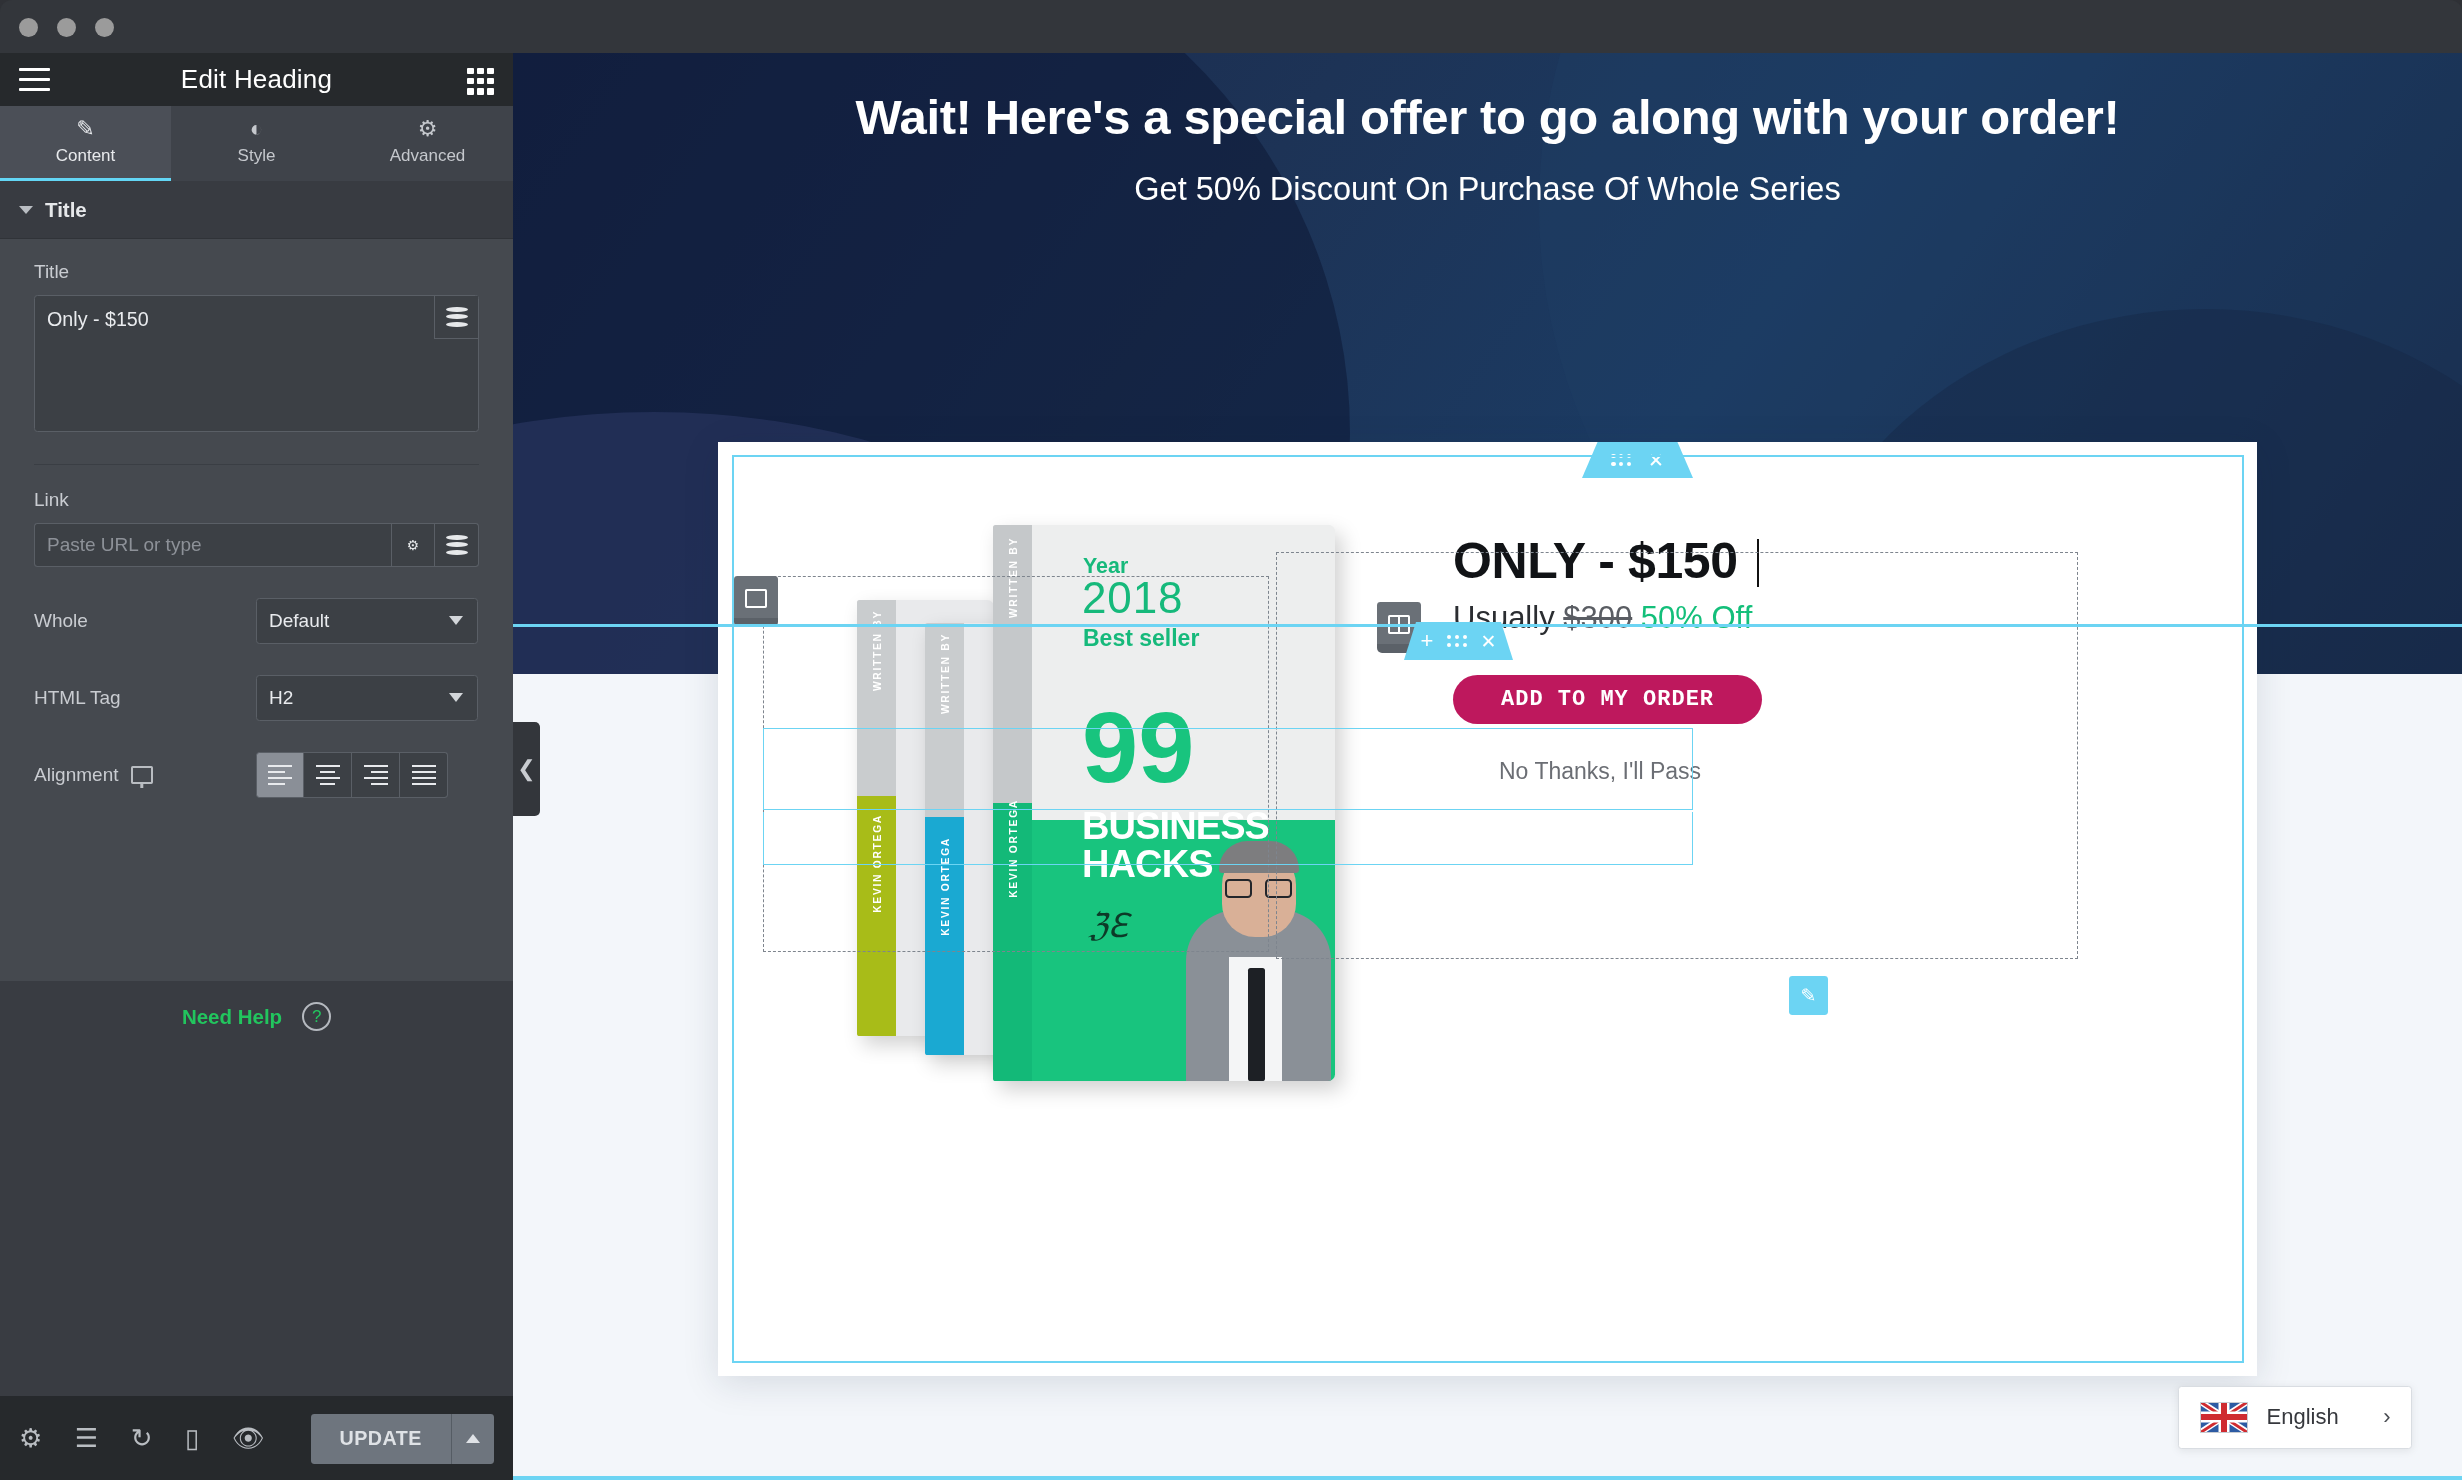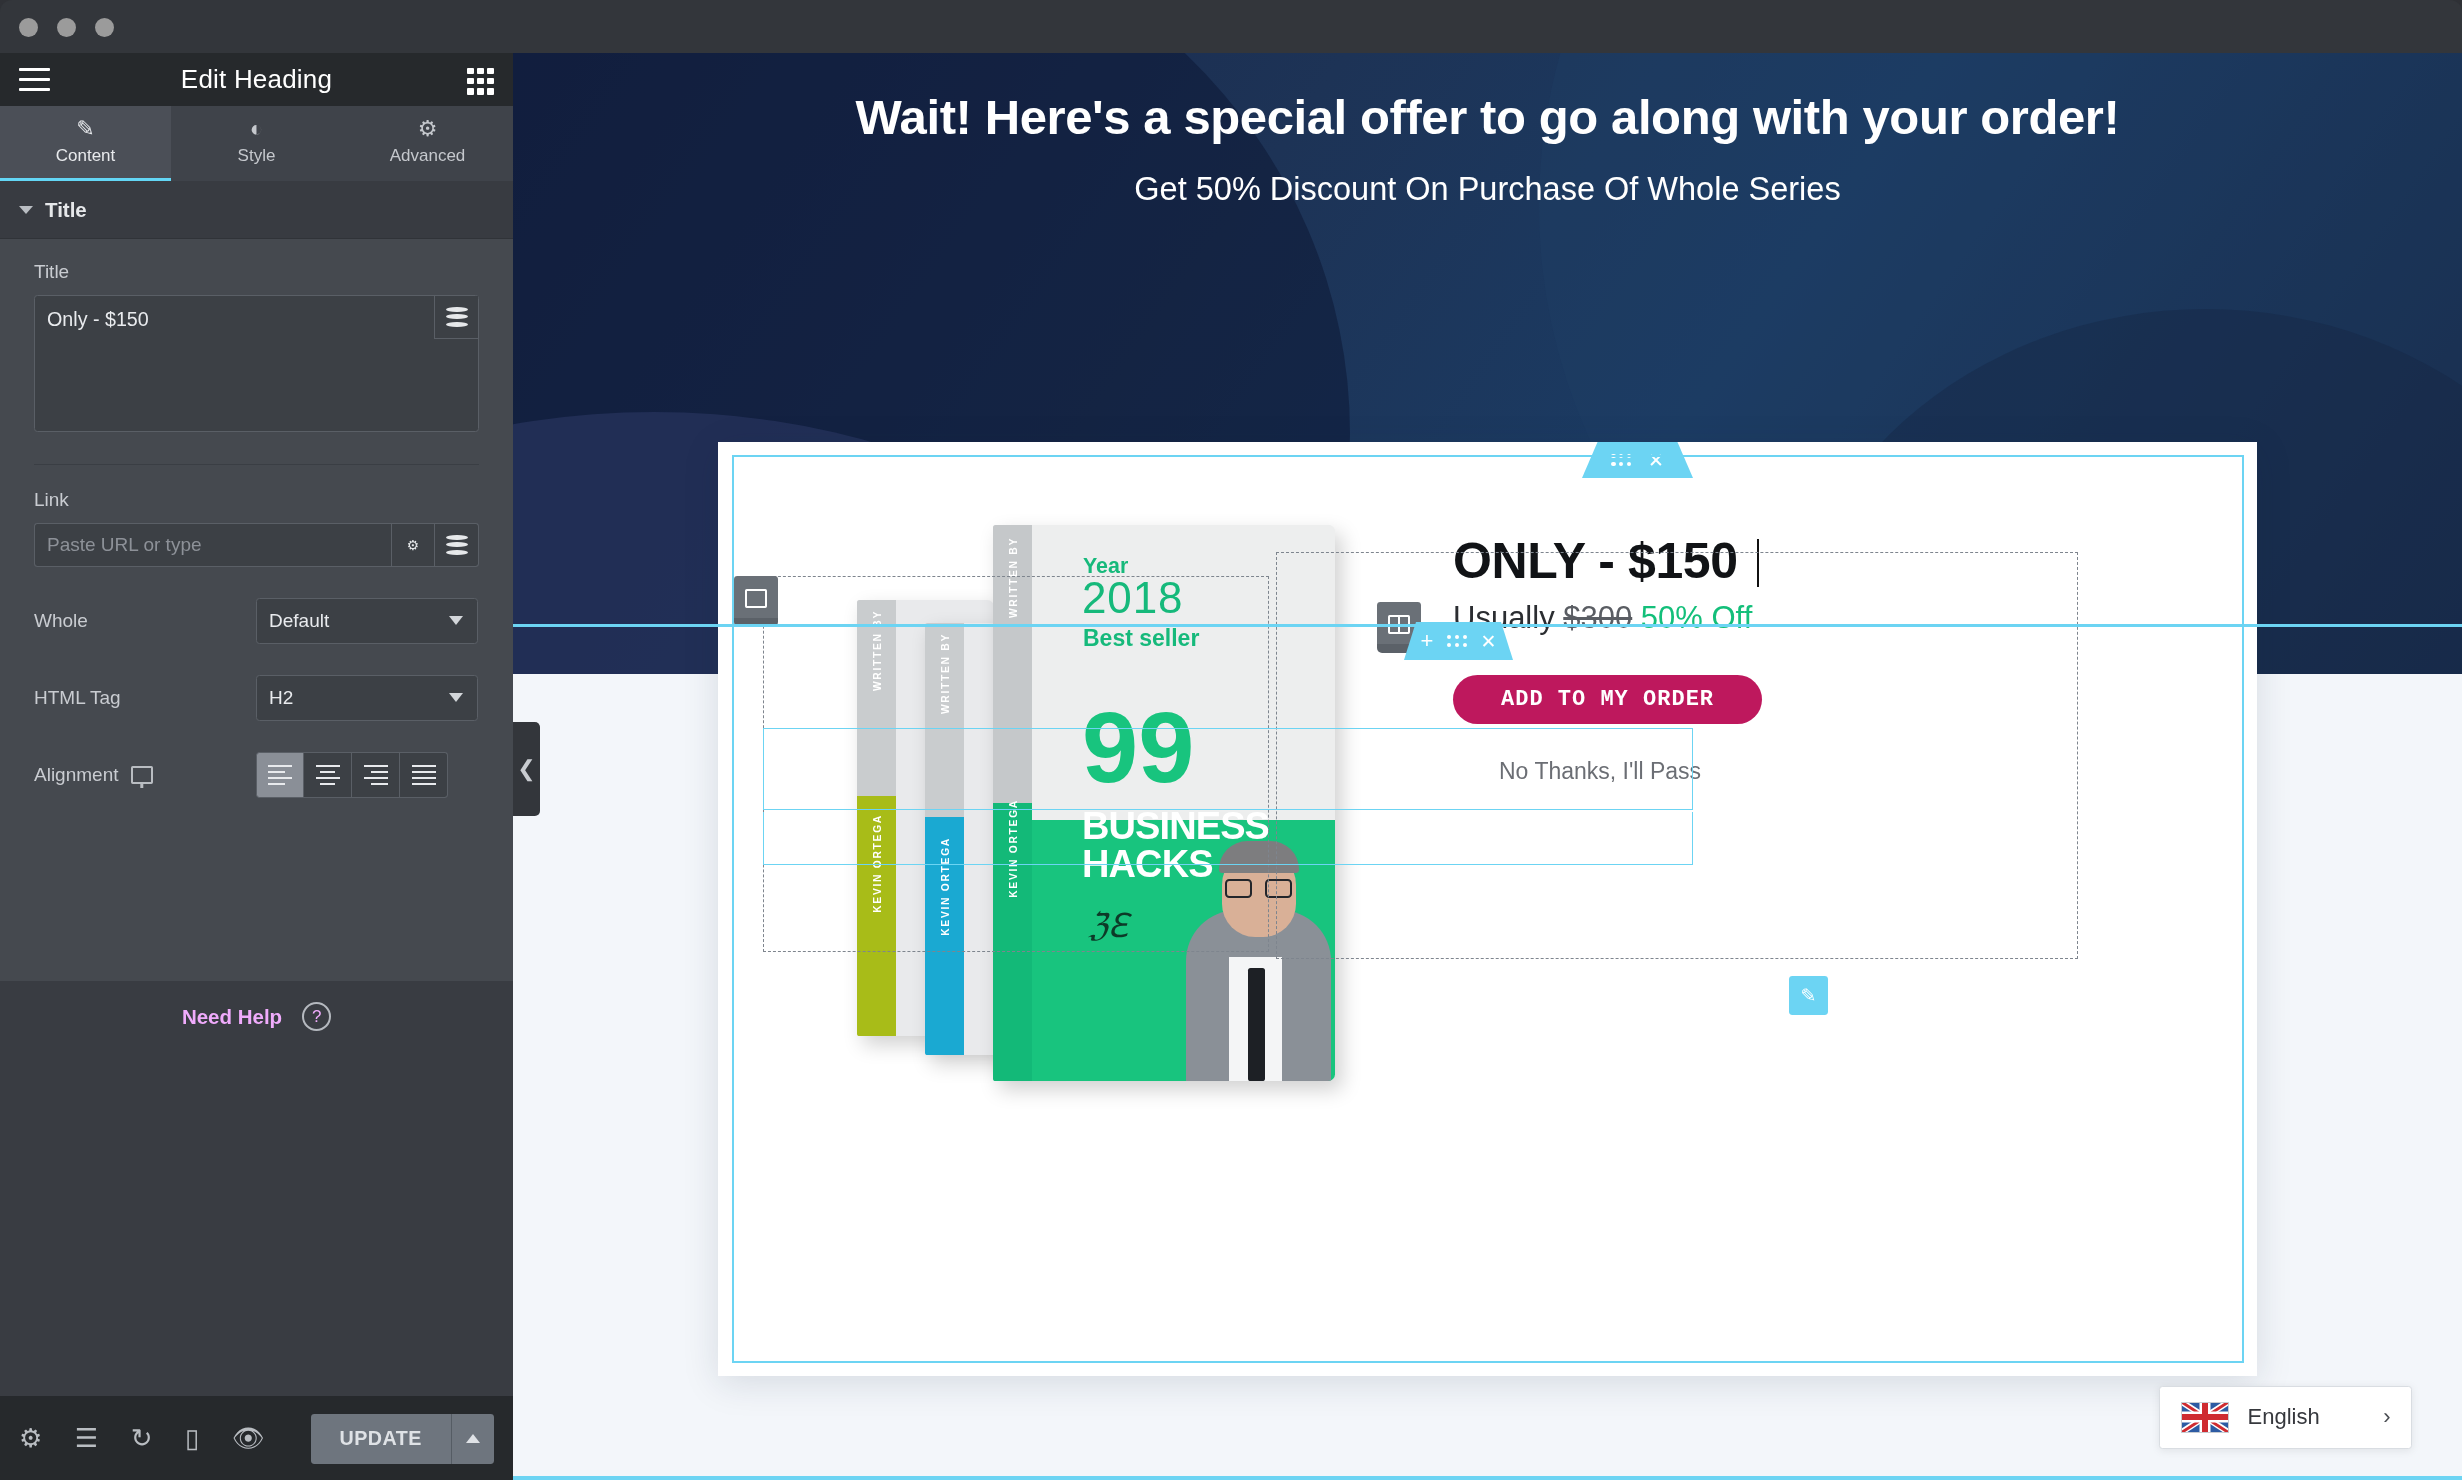--- a/index.html
+++ b/index.html
@@ -111,21 +111,21 @@
   .al i { height: 2.6px; background: #e8eaed; display: block; }
   .al.l i:nth-child(2){ width: 70%; } .al.l i:nth-child(4){ width: 70%; }
   .al.c i:nth-child(2){ width: 60%; margin: 0 auto; } .al.c i:nth-child(4){ width: 60%; margin: 0 auto; }
   .al.r i:nth-child(2){ width: 70%; margin-left: auto; } .al.r i:nth-child(4){ width: 70%; margin-left: auto; }
 
   .monitor-ico { width: 22px; height: 18px; border: 2.6px solid #b9bdc2; border-radius: 1.7px; position: relative; }
   .monitor-ico:after { content:""; position:absolute; left:50%; bottom:-6px; transform:translateX(-50%); width:3.4px; height:4.3px; background:#b9bdc2; }
 
   .panel-empty { background: #393c42; position: absolute; left: 0; top: 928px; width: 513px; height: 449px; }
   .need-help { position: absolute; left: 0; top: 949px; width: 513px; text-align: center;
-    color: #f0abfc; font-size: 20.5px; font-weight: 700; display: flex; align-items: center; justify-content: center; gap: 20px; }
+    color: #22c55e; font-size: 20.5px; font-weight: 700; display: flex; align-items: center; justify-content: center; gap: 20px; }
   .q-circle { width: 29px; height: 29px; border: 2.1px solid #b5b9bf; border-radius: 50%;
     display: flex; align-items: center; justify-content: center; font-size: 17px; font-weight: 400; cursor: pointer; }
 
   .panel-footer {
     position: absolute; left: 0; bottom: 0; width: 513px; height: 85px; background: #26292c;
     display: flex; align-items: center; padding: 0 19px; gap: 32.5px;
   }
   .fb { color: #b9bdc2; font-size: 26px; cursor: pointer; display: flex; align-items: center; }
   .update-wrap { margin-left: auto; display: flex; height: 50px; }
   .update-btn {
@@ -261,21 +261,21 @@
   .nothanks { color: #6b6e74; font-size: 23px; margin-top: 34px; margin-left: 46px; cursor: pointer; }
 
   .dashed-box { position: absolute; border: 1.7px dashed #7e858e; pointer-events: none; z-index: 20; }
   .sel-box { position: absolute; border: 1.7px solid #6cd4f3; pointer-events: none; z-index: 21; }
   .edit-pencil {
     position: absolute; width: 39px; height: 39px; background: #6cd4f3; border-radius: 3.4px;
     display: flex; align-items: center; justify-content: center; color: #fff; font-size: 19px; z-index: 28; cursor: pointer;
   }
 
   .lang {
-    position: absolute; right: 50px; bottom: 32.5px; width: 253px; height: 63px; background: #fff;
+    position: absolute; right: 50px; bottom: 32.5px; width: 234px; height: 63px; background: #fff;
     border: 0.9px solid #d9dde2; border-radius: 3.4px; box-shadow: 0 1.7px 8.5px rgba(0,0,0,.08);
     display: flex; align-items: center; padding: 0 20.5px; gap: 19px; z-index: 35; cursor: pointer;
   }
   .flag { width: 48px; height: 31px; position: relative; overflow: hidden; border: 0.9px solid #c7ccd2; }
   .flag .bg { position: absolute; inset: 0; background: #2d5ba3; }
   .flag .dg1, .flag .dg2 { position: absolute; left: 50%; top: 50%; width: 150%; height: 6px; background: #fff; }
   .flag .dg1 { transform: translate(-50%,-50%) rotate(33deg); }
   .flag .dg2 { transform: translate(-50%,-50%) rotate(-33deg); }
   .flag .dr1, .flag .dr2 { position: absolute; left: 50%; top: 50%; width: 150%; height: 2.6px; background: #cf2b30; }
   .flag .dr1 { transform: translate(-50%,-50%) rotate(33deg); }

